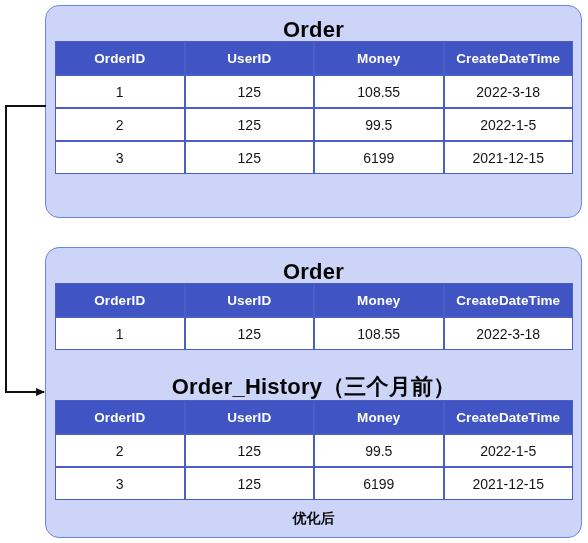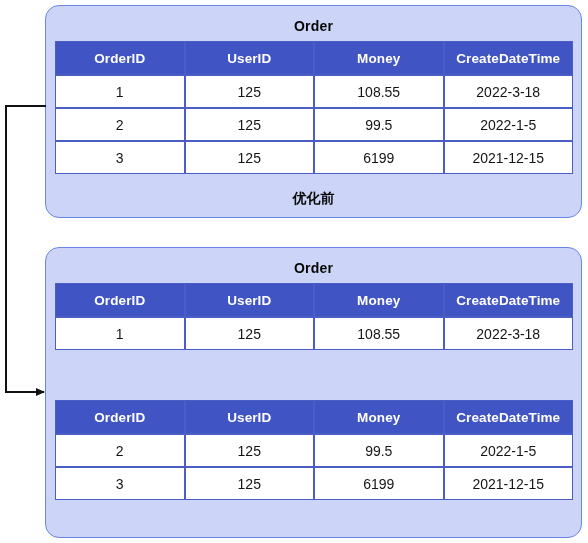--- a/index.html
+++ b/index.html
@@ -52,21 +52,21 @@
   #panel-after {
     left: 45px;
     top: 247px;
     width: 537px;
     height: 291px;
   }
 
   
   .table-title {
     text-align: center;
-    font-size: 14px;
+    font-size: 22px;
     font-weight: bold;
     color: #060606;
     letter-spacing: 0.2px;
     line-height: 1;
   }
   #title-before-order { position: absolute; left: 0; top: 13px; width: 100%; }
   #title-after-order  { position: absolute; left: 0; top: 13px; width: 100%; }
   #title-after-history{ position: absolute; left: 0; top: 128px; width: 100%; }
 
   
@@ -163,21 +163,20 @@
         </tr>
         <tr>
           <td>3</td>
           <td>125</td>
           <td>6199</td>
           <td>2021-12-15</td>
         </tr>
       </tbody>
     </table>
 
-    <div id="caption-before" class="panel-caption">优化前</div>
   </div>
 
   <div id="panel-after" class="panel">
 
     <div id="title-after-order" class="table-title">Order</div>
 
     <table id="table-after-order" class="data-table">
       <thead>
         <tr>
           <th>OrderID</th>
@@ -189,20 +188,21 @@
       <tbody>
         <tr>
           <td>1</td>
           <td>125</td>
           <td>108.55</td>
           <td>2022-3-18</td>
         </tr>
       </tbody>
     </table>
 
+    <div id="title-after-history" class="table-title">Order_History（三个月前）</div>
 
     <table id="table-after-history" class="data-table">
       <thead>
         <tr>
           <th>OrderID</th>
           <th>UserID</th>
           <th>Money</th>
           <th>CreateDateTime</th>
         </tr>
       </thead>
@@ -215,15 +215,16 @@
         </tr>
         <tr>
           <td>3</td>
           <td>125</td>
           <td>6199</td>
           <td>2021-12-15</td>
         </tr>
       </tbody>
     </table>
 
+    <div id="caption-after" class="panel-caption">优化后</div>
   </div>
 
 </div>
 
 </body></html>

